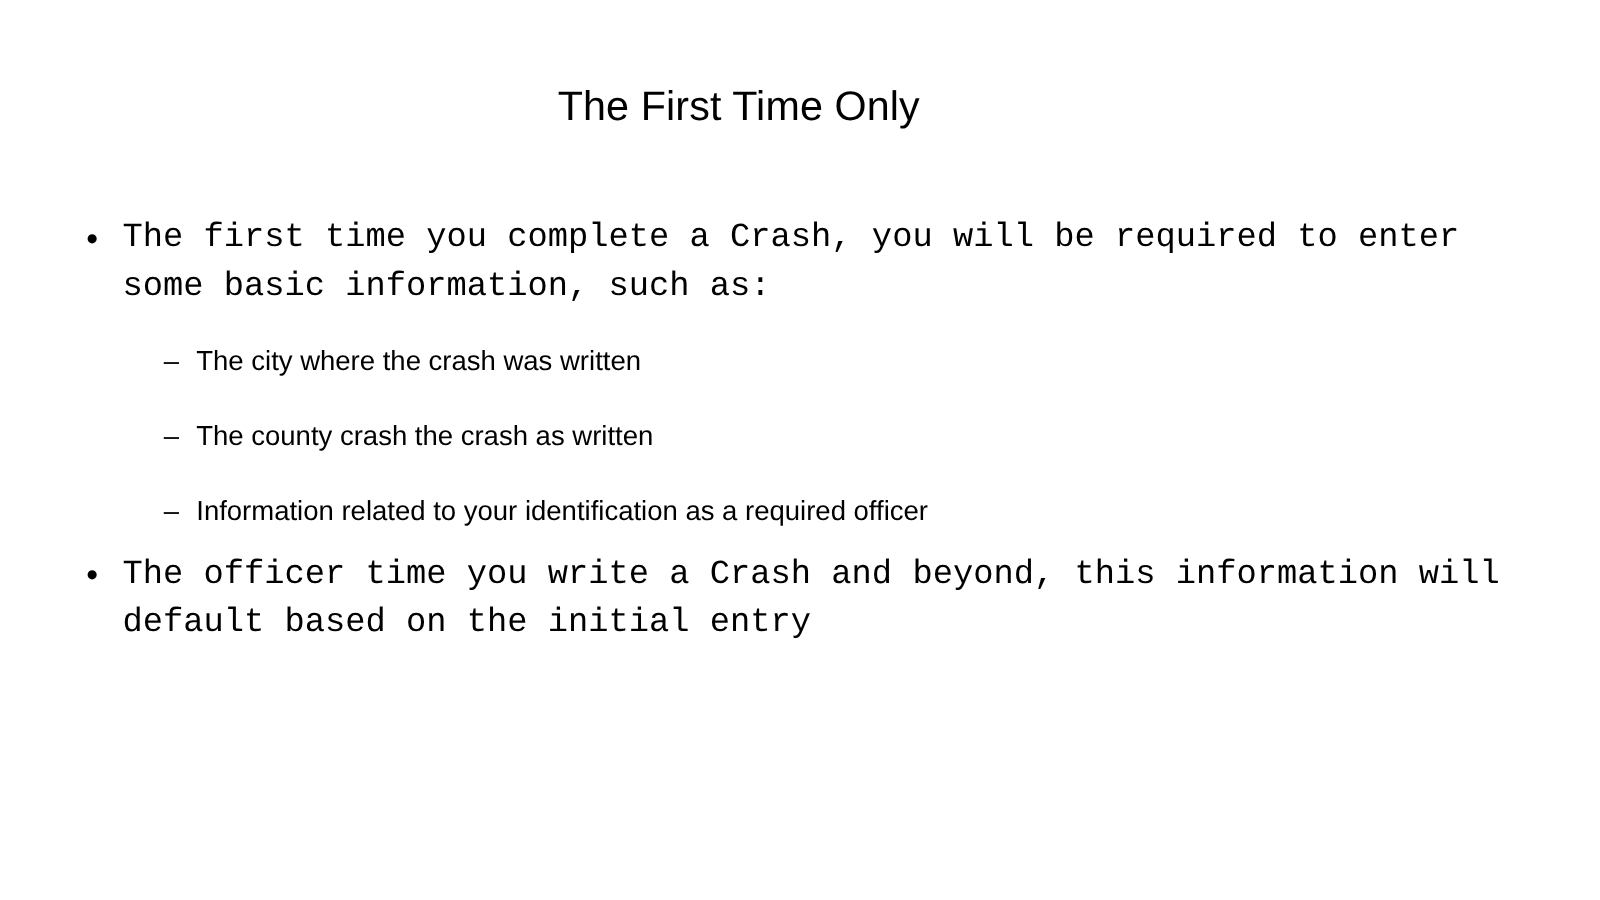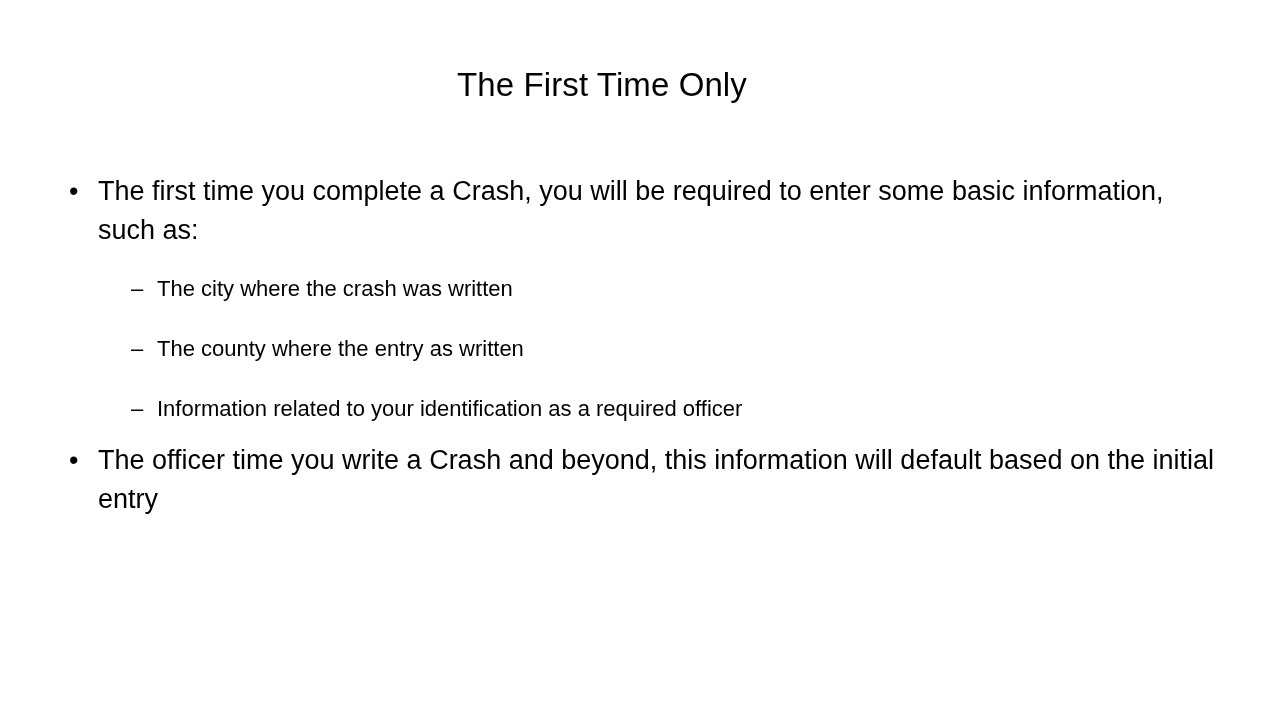--- a/index.html
+++ b/index.html
@@ -19,21 +19,21 @@
   .slide {
     position: relative;
     width: 1280px;
     height: 720px;
     background: #ffffff;
   }
 
   
   .slide-title {
     position: absolute;
-    left: 16px;
+    left: 5px;
     top: 64px;
     width: 1172px;
     text-align: center;
     font-size: 33px;
     font-weight: 400;
     line-height: 42px;
     letter-spacing: 0.1px;
     color: #000000;
     white-space: nowrap;
   }
@@ -66,20 +66,21 @@
     position: absolute;
     left: 7px;
     top: 0;
     font-size: 27px;
     line-height: 38.5px;
     color: #000000;
   }
 
   li.bullet-l1 > .text-l1 {
     display: block;
+    font-family: Liberation Mono, monospace;
   }
 
   ul.level2 {
     list-style: none;
     margin: 4px 0 4px 0;
     padding: 0 0 0 33px;
   }
 
   li.bullet-l2 {
     position: relative;
@@ -124,21 +125,21 @@
         <span class="marker-l1">•</span>
         <span class="text-l1">The first time you complete a Crash, you will be required to enter some basic information, such as:</span>
 
         <ul class="level2">
           <li class="bullet-l2">
             <span class="marker-l2">–</span>
             <span class="text-l2">The city where the crash was written</span>
           </li>
           <li class="bullet-l2">
             <span class="marker-l2">–</span>
-            <span class="text-l2">The county where the entry as written</span>
+            <span class="text-l2">The county crash the crash as written</span>
           </li>
           <li class="bullet-l2">
             <span class="marker-l2">–</span>
             <span class="text-l2">Information related to your identification as a required officer</span>
           </li>
         </ul>
         <div class="spacer-after-sub"></div>
       </li>
 
       <li class="bullet-l1">

